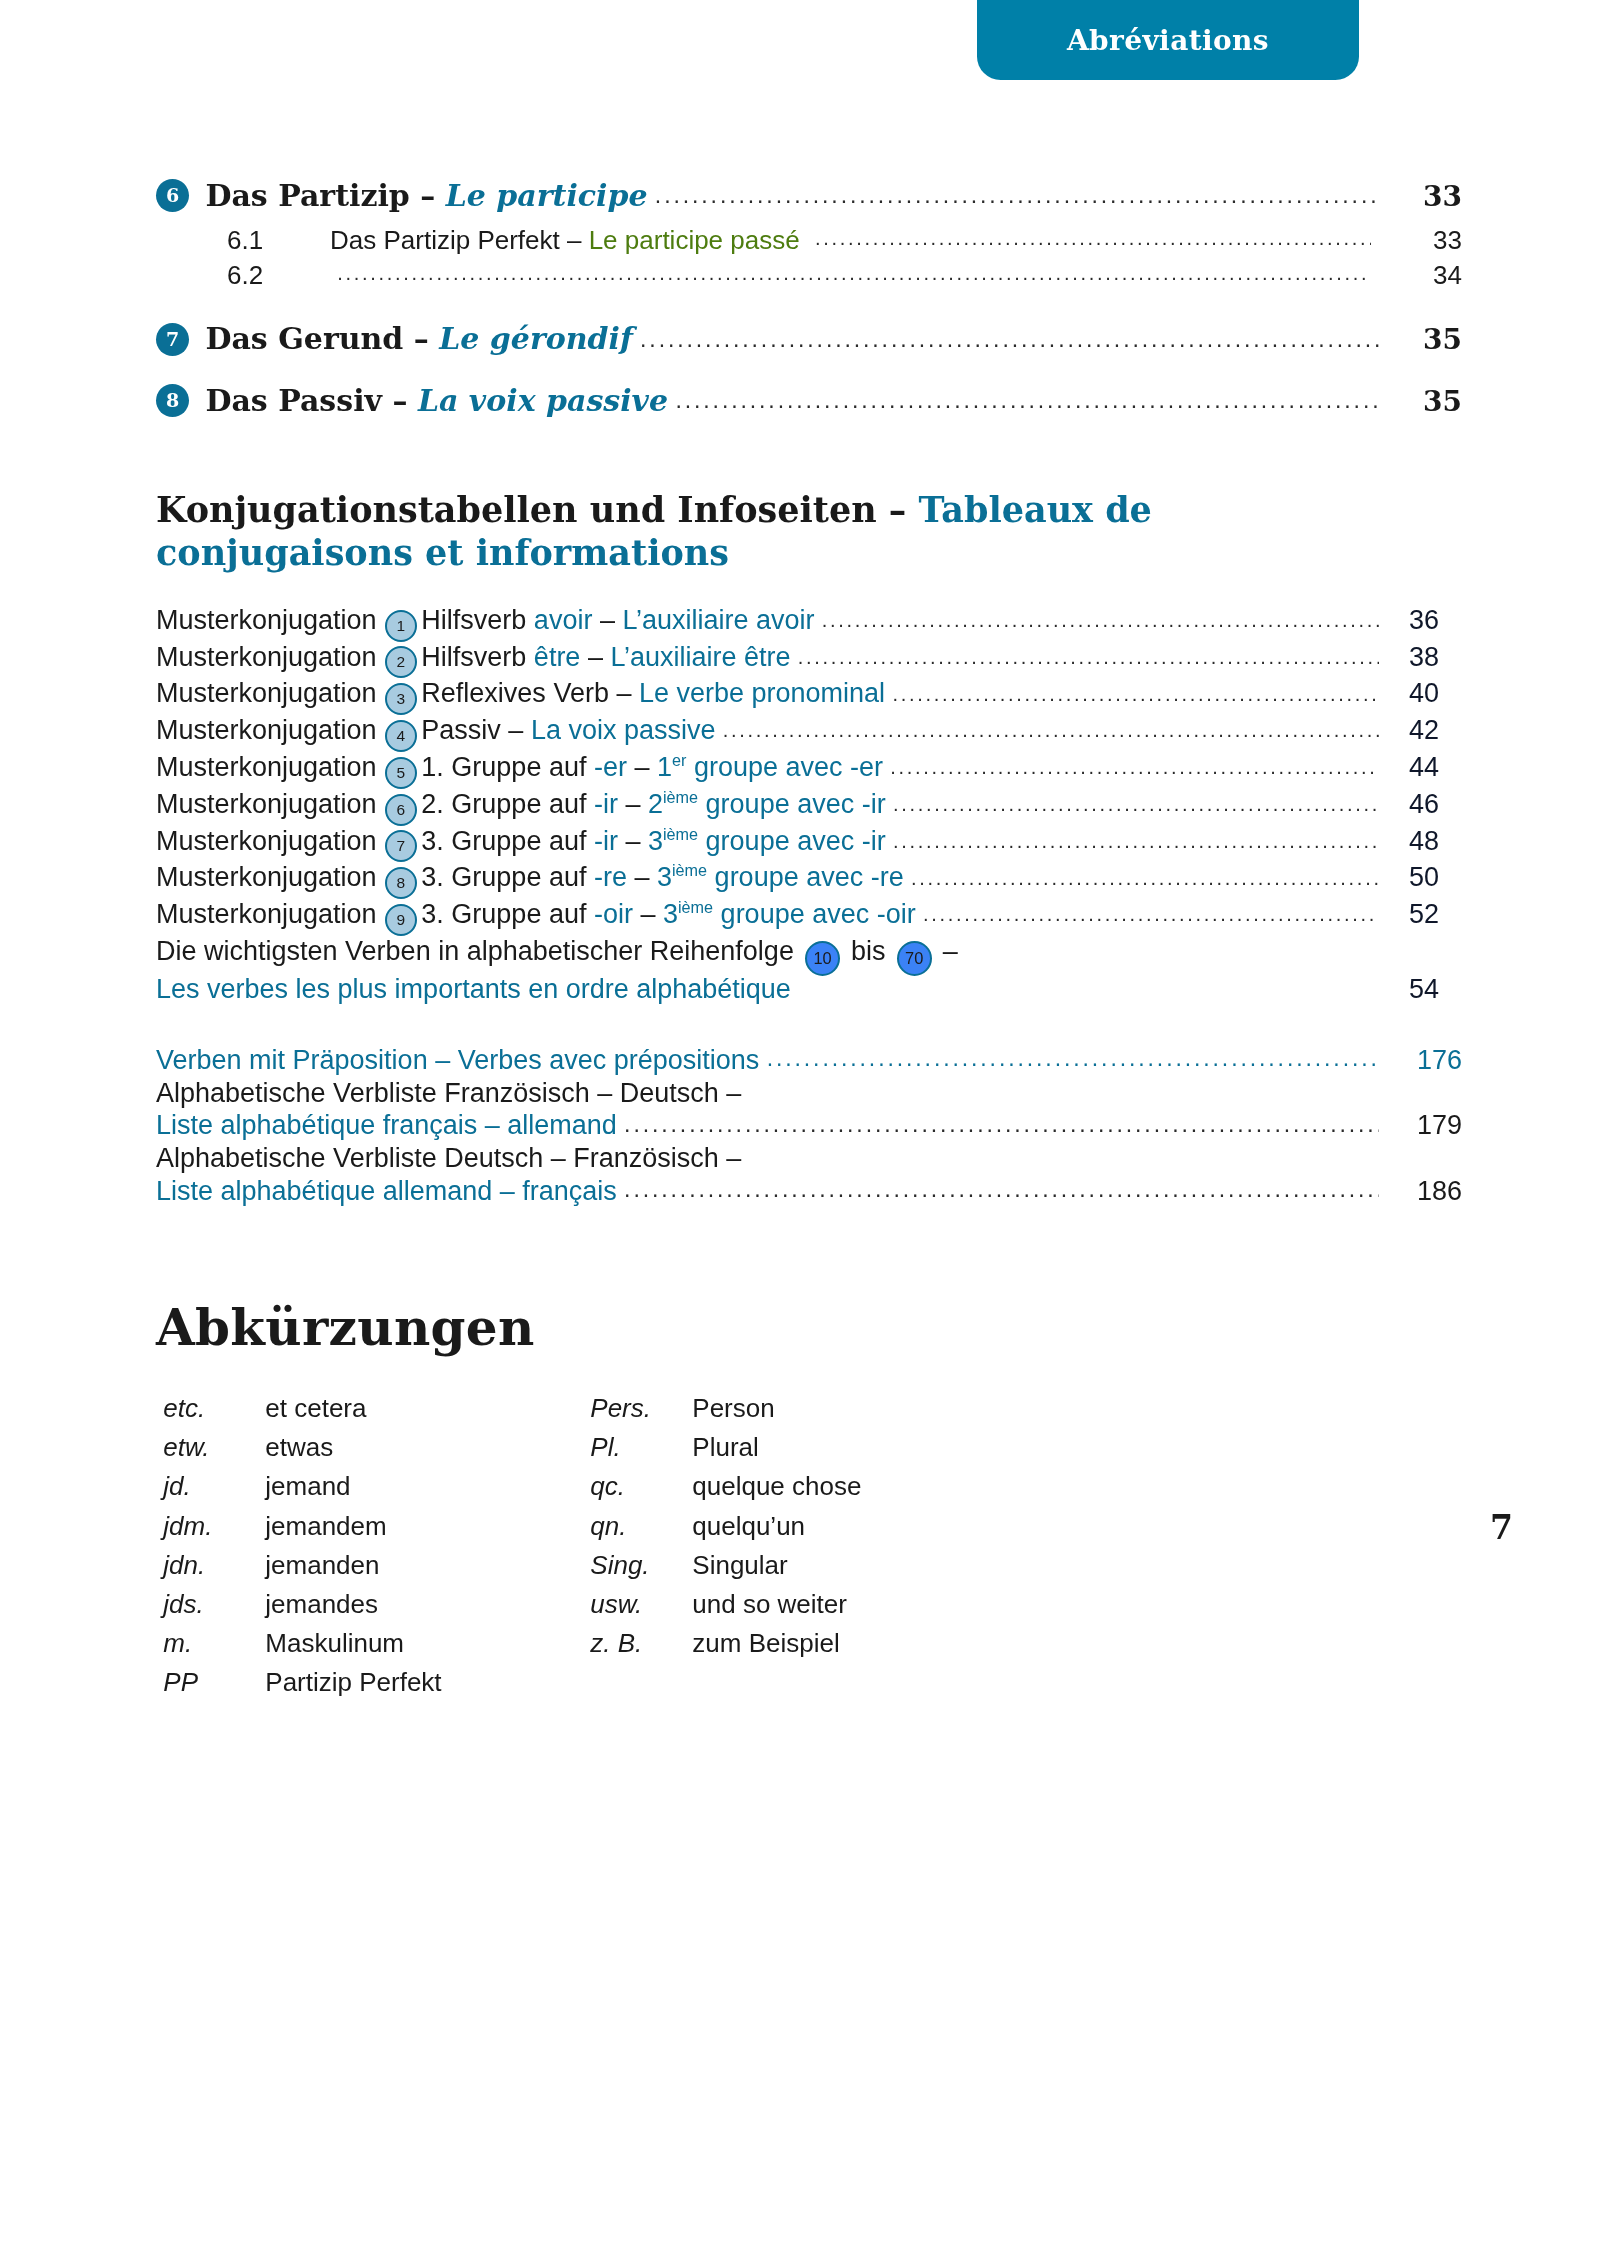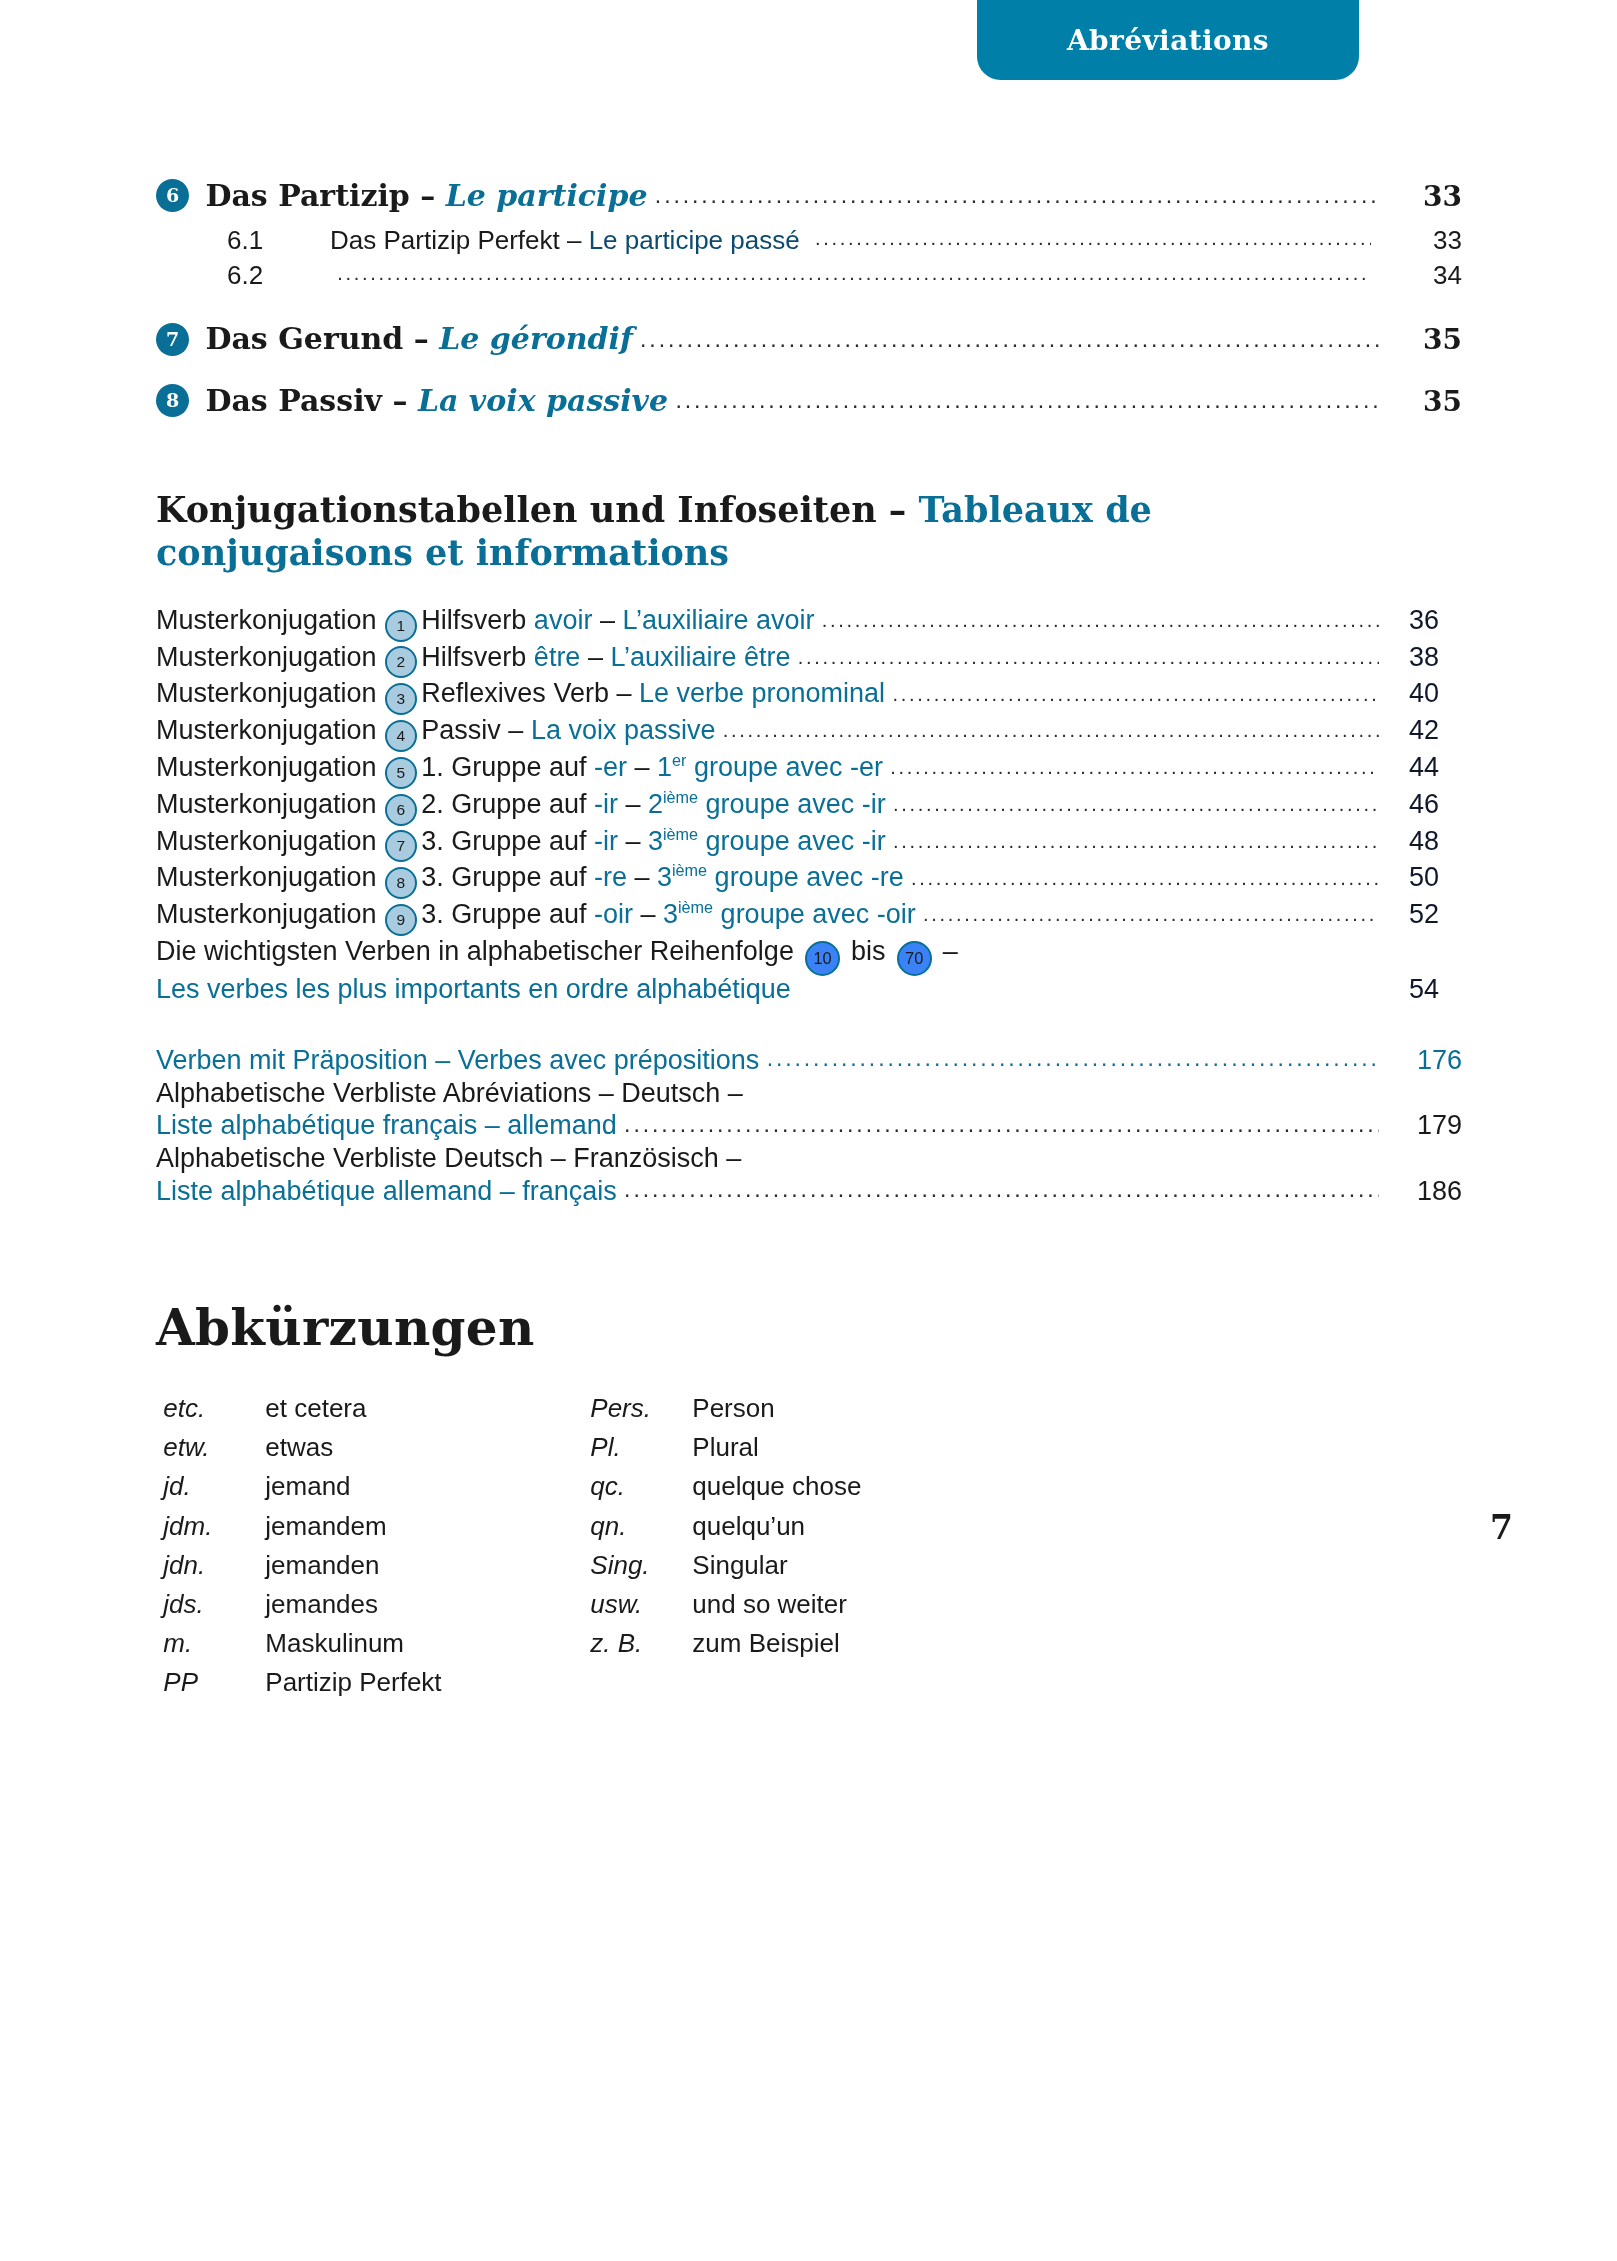--- a/index.html
+++ b/index.html
@@ -121,21 +121,21 @@
     width: 95px;
     font-size: 26px;
     color: #1a1a1a;
   }
   .sub-title {
     flex: 0 0 auto;
     font-size: 26px;
     color: #1a1a1a;
     white-space: nowrap;
   }
-  .sub-title .fr { color: #0c4a6e; }
+  .sub-title .fr { color: #4d7c0f; }
   .toc-sub .dots {
     font-size: 20px;
     letter-spacing: 2.7px;
     top: -1.8px;
   }
   .sub-pg {
     flex: 0 0 auto;
     width: 76px;
     text-align: right;
     font-size: 26px;
@@ -421,21 +421,21 @@
       <span class="dots"></span>
       <span class="mk-pg">54</span>
     </div>
 
     <div class="blk" id="bottom-area">
         <div class="plain-row">
           <span class="txt fr">Verben mit Präposition – Verbes avec prépositions</span>
           <span class="dots blue">...............................................................................................................................................................</span>
           <span class="pgnum fr">176</span>
         </div>
-        <div class="standalone-line">Alphabetische Verbliste Abréviations – Deutsch –</div>
+        <div class="standalone-line">Alphabetische Verbliste Französisch – Deutsch –</div>
         <div class="plain-row">
           <span class="txt fr">Liste alphabétique français – allemand</span>
           <span class="dots">...............................................................................................................................................................</span>
           <span class="pgnum">179</span>
         </div>
         <div class="standalone-line">Alphabetische Verbliste Deutsch – Französisch –</div>
         <div class="plain-row">
           <span class="txt fr">Liste alphabétique allemand – français</span>
           <span class="dots">...............................................................................................................................................................</span>
           <span class="pgnum">186</span>

